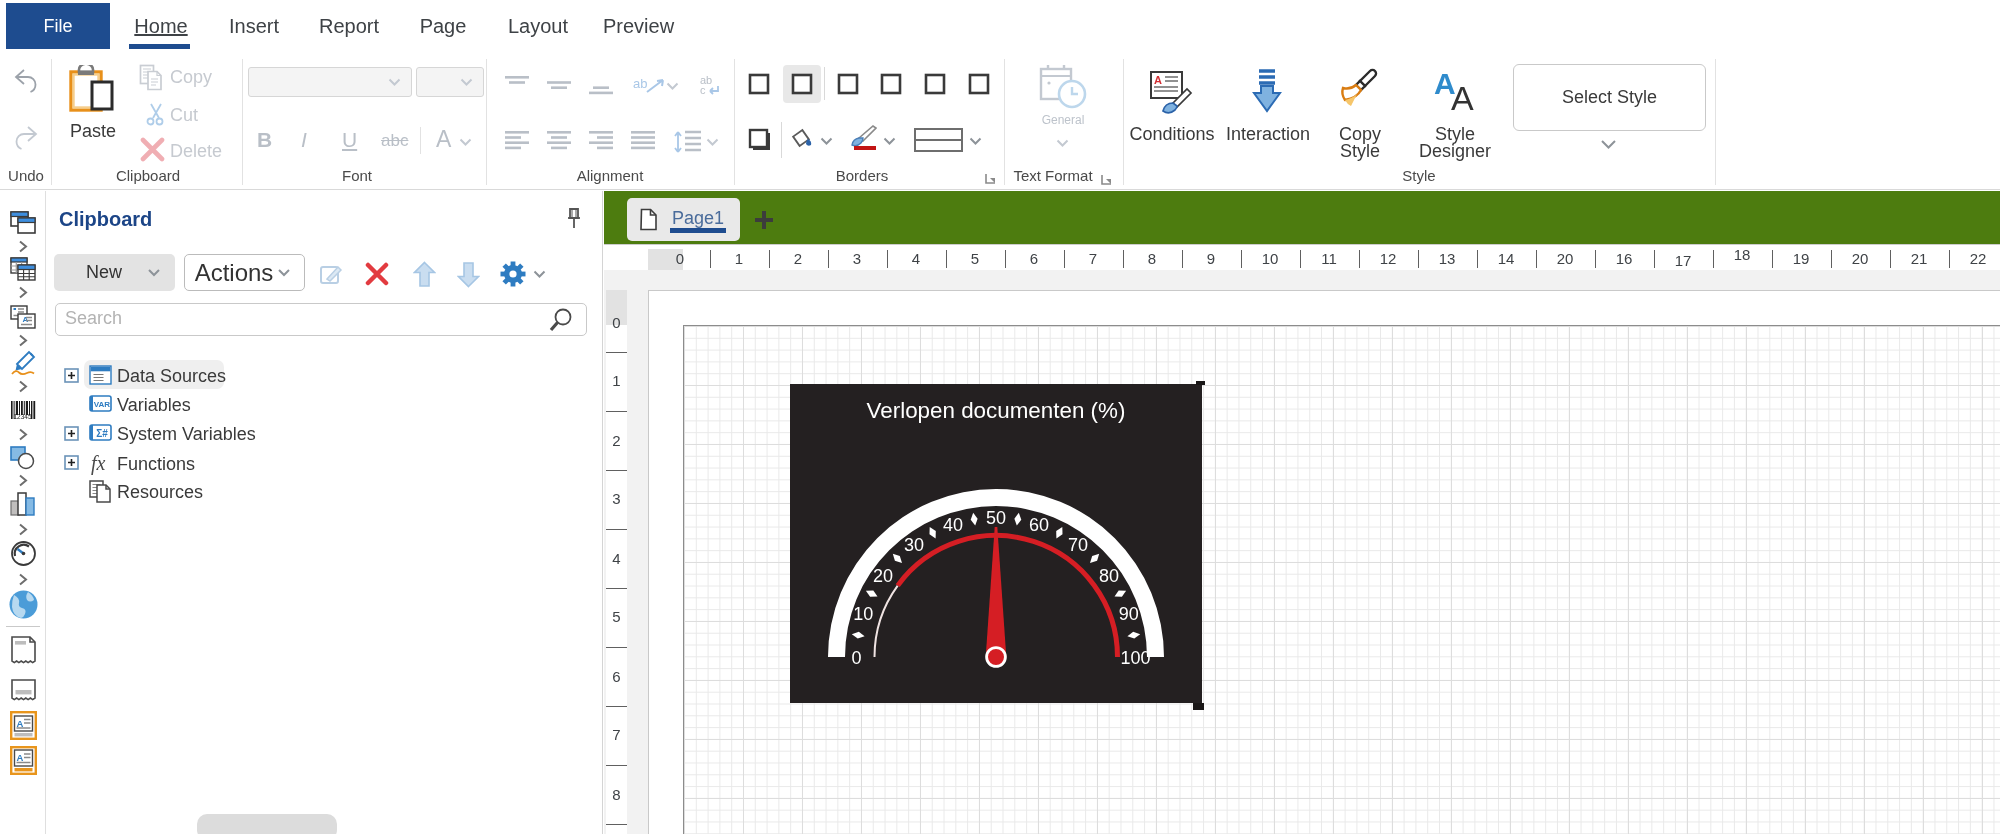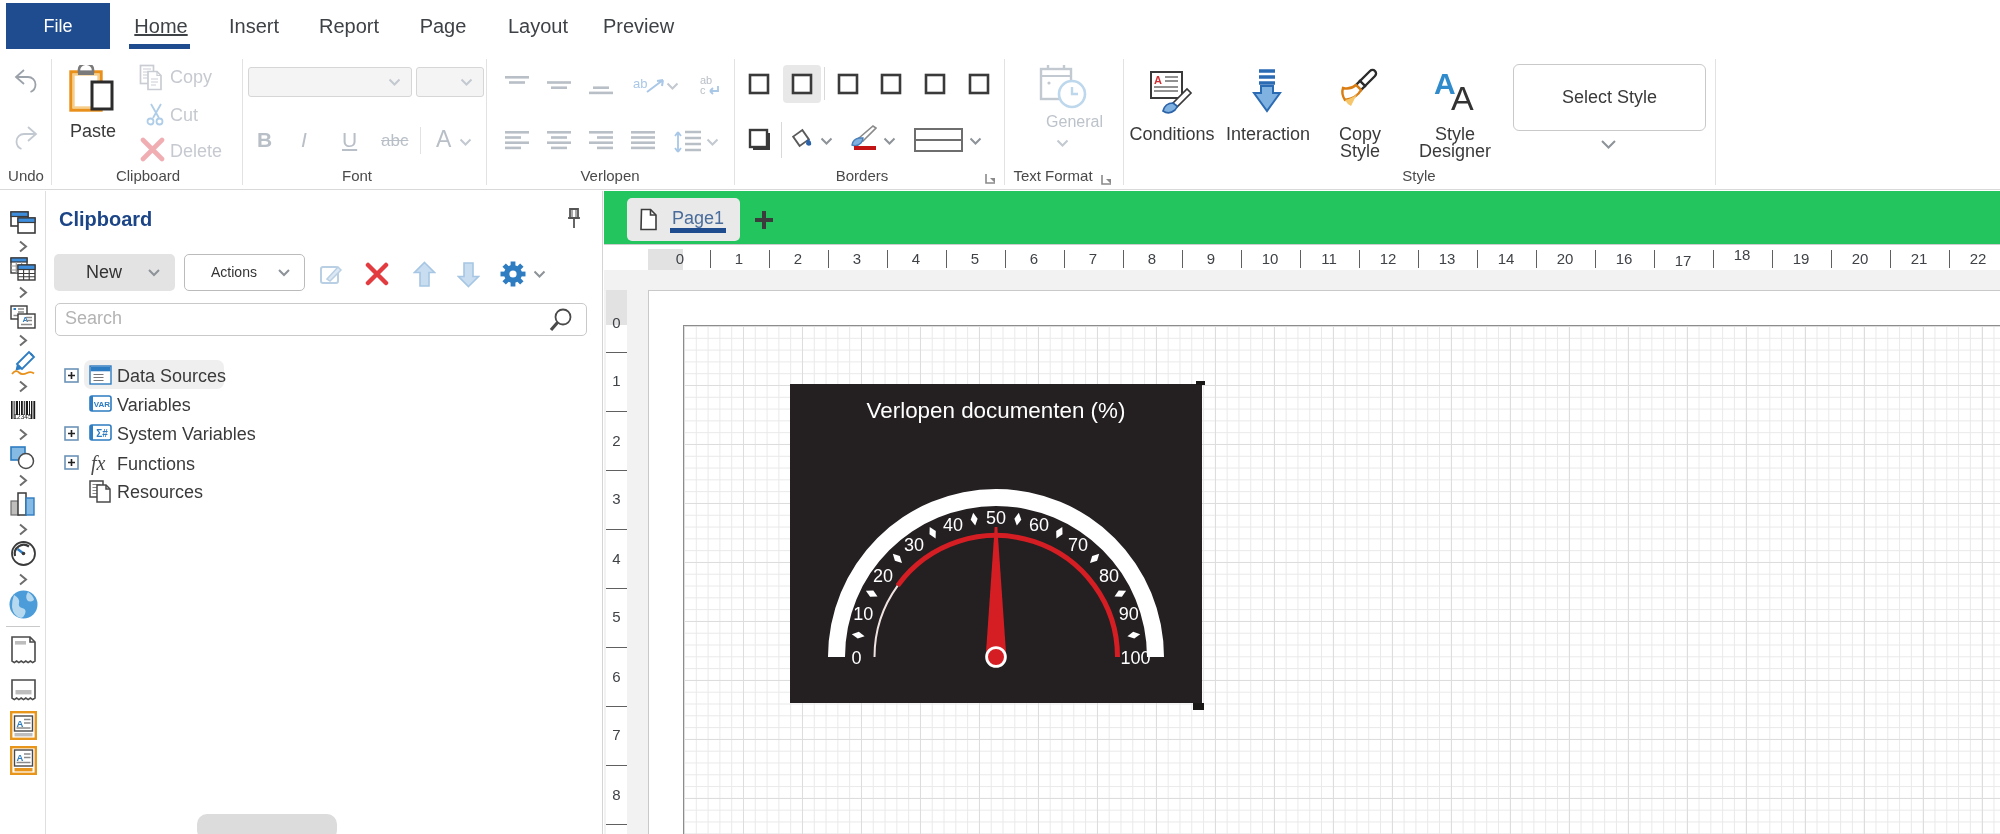--- a/index.html
+++ b/index.html
@@ -21,21 +21,21 @@
 .dislabel { font-size:18px; color:#C6CAD0; }
 .combo { background:#F4F4F4; border:1px solid #D6D6D6; border-radius:3px; }
 .chev { stroke:#8D9399; stroke-width:2; fill:none; }
 .chevd { stroke:#C3C9D1; stroke-width:2; fill:none; }
 
 #toolstrip { left:0; top:191px; width:46px; height:643px; background:#fff;
   border-right:1px solid #DFDFDF; }
 #dict { left:47px; top:191px; width:556px; height:643px; background:#fff;
   border-right:1px solid #D4D4D4; }
 #canvas { left:604px; top:191px; width:1396px; height:643px; background:#fff; }
-#tabstrip { left:0; top:0; width:1396px; height:54px; background:#22c55e;
+#tabstrip { left:0; top:0; width:1396px; height:54px; background:#4d7c0f;
   border-bottom:1px solid #CCCCCC; }
 #hruler { left:0; top:55px; width:1396px; height:24px; background:#fff; }
 #canvbg { left:0; top:79px; width:1396px; height:564px; background:#F2F2F2; }
 .rnum { font-size:15px; color:#3F4347; text-align:center; }
 .htick { top:4px; width:1px; height:18px; background:#606060; }
 
 #paper { position:absolute; left:44px; top:20px; width:1352px; height:544px;
   background:#fff; border-left:1px solid #C9C9C9; border-top:1px solid #C9C9C9; }
 #printable { position:absolute; left:34px; top:34px; width:1318px; height:510px;
   border-left:1px solid #8C8C8C; border-top:1px solid #8C8C8C;
@@ -72,21 +72,21 @@
     <div class="abs vsep" style="left:242px;"></div>
     <div class="abs vsep" style="left:486px;"></div>
     <div class="abs vsep" style="left:734px;"></div>
     <div class="abs vsep" style="left:1004px;"></div>
     <div class="abs vsep" style="left:1123px;"></div>
     <div class="abs vsep" style="left:1715px;"></div>
 
     <div class="abs glabel" style="left:4px; width:44px;">Undo</div>
     <div class="abs glabel" style="left:98px; width:100px;">Clipboard</div>
     <div class="abs glabel" style="left:315px; width:84px;">Font</div>
-    <div class="abs glabel" style="left:560px; width:100px;">Verlopen</div>
+    <div class="abs glabel" style="left:560px; width:100px;">Alignment</div>
     <div class="abs glabel" style="left:812px; width:100px;">Borders</div>
     <div class="abs glabel" style="left:1008px; width:90px;">Text Format</div>
     <div class="abs glabel" style="left:1377px; width:84px;">Style</div>
     <div>
         <svg class="abs" style="left:14px;top:17px" width="24" height="24" viewBox="0 0 24 24">
 <path d="M10 1 L2 8 L10 15" fill="none" stroke="#9CA2AA" stroke-width="1.8"></path>
 <path d="M2.5 8 H14 a7.5 7.5 0 0 1 7.5 7.5 c0 4 -2.5 6.5 -5 7.5" fill="none" stroke="#9CA2AA" stroke-width="1.8"></path>
 </svg>
 <svg class="abs" style="left:14px;top:74px" width="24" height="24" viewBox="0 0 24 24">
 <path d="M14 1 L22 8 L14 15" fill="none" stroke="#C3C9D1" stroke-width="1.8"></path>
@@ -239,21 +239,21 @@
 <path d="M6 6 h5 v5 z" fill="#8A8A8A"></path>
 </svg>
 <svg class="abs" style="left:1039px;top:11px" width="48" height="48" viewBox="0 0 48 48">
 <rect x="2" y="6" width="30" height="30" fill="#fff" stroke="#C3C9D1" stroke-width="2.4"></rect>
 <path d="M2 13 h30" stroke="#C3C9D1" stroke-width="2"></path>
 <path d="M9 6 v-4 M25 6 v-4" stroke="#C3C9D1" stroke-width="2.4"></path>
 <circle cx="10" cy="20" r="1.6" fill="#C3C9D1"></circle>
 <circle cx="33" cy="31" r="13" fill="#fff" stroke="#BDD7EC" stroke-width="2.6"></circle>
 <path d="M33 24 v7 h6" fill="none" stroke="#BDD7EC" stroke-width="2.4"></path>
 </svg>
-<div class="abs" style="left:1023px;top:61px;width:80px;text-align:right;font-size:16px;color:#BDC3CB;">General</div>
+<div class="abs" style="left:1023px;top:61px;width:80px;text-align:center;font-size:12px;color:#BDC3CB;">General</div>
 <svg class="abs" style="left:1056px;top:87px" width="13" height="9" viewBox="0 0 13 9">
           <path d="M1.5 1.5 l5 5 l5 -5" class="chevd"></path>
         </svg>
 <svg class="abs" style="left:1100px;top:121px" width="13" height="13" viewBox="0 0 13 13">
 <path d="M2 2 v9 h9" fill="none" stroke="#8A8A8A" stroke-width="1.6"></path>
 <path d="M6 6 h5 v5 z" fill="#8A8A8A"></path>
 </svg>
 <svg class="abs" style="left:1149px;top:17px" width="46" height="46" viewBox="0 0 46 46">
 <rect x="2" y="3" width="31" height="26" fill="#fff" stroke="#3A3A3A" stroke-width="2"></rect>
 <text x="5" y="15" font-size="11" font-weight="bold" fill="#D22F34">A</text>
@@ -408,21 +408,21 @@
 <path d="M2 11 h12" stroke="#555" stroke-width="1.8"></path>
 <path d="M8 11 v10" stroke="#555" stroke-width="1.8"></path>
 <path d="M6 2 v9 M10 2 v9" stroke="#555" stroke-width="1"></path>
 </svg>
 <div class="abs" style="left:7px;top:63px;width:121px;height:37px;background:#E3E3E3;border-radius:5px;"></div>
 <div class="abs" style="left:7px;top:63px;width:100px;height:37px;line-height:37px;text-align:center;font-size:18px;color:#333;">New</div>
 <svg class="abs" style="left:100px;top:77px" width="14" height="10" viewBox="0 0 14 10">
         <path d="M2 2 l5 5 l5 -5" class="chev"></path>
       </svg>
 <div class="abs" style="left:137px;top:63px;width:121px;height:37px;background:#fff;border:1px solid #BBBBBB;border-radius:5px;"></div>
-<div class="abs" style="left:137px;top:63px;width:100px;height:37px;line-height:37px;text-align:center;font-size:14px;color:#333;">Actions</div>
+<div class="abs" style="left:137px;top:63px;width:100px;height:37px;line-height:37px;text-align:center;font-size:24px;color:#333;">Actions</div>
 <svg class="abs" style="left:230px;top:77px" width="14" height="10" viewBox="0 0 14 10">
         <path d="M2 2 l5 5 l5 -5" class="chev"></path>
       </svg>
 <svg class="abs" style="left:272px;top:72px" width="24" height="24" viewBox="0 0 24 24">
 <rect x="2" y="4" width="17" height="16" rx="2" fill="none" stroke="#B9CFE4" stroke-width="2"></rect>
 <path d="M8 16 L19 4 L22 7 L11 18 z" fill="#DCE9F4" stroke="#B9CFE4" stroke-width="1.5"></path>
 </svg>
 <svg class="abs" style="left:318px;top:71px" width="24" height="24" viewBox="0 0 24 24">
 <path d="M3 3 L21 21 M21 3 L3 21" stroke="#E23B40" stroke-width="4.5" stroke-linecap="round"></path>
 </svg>

